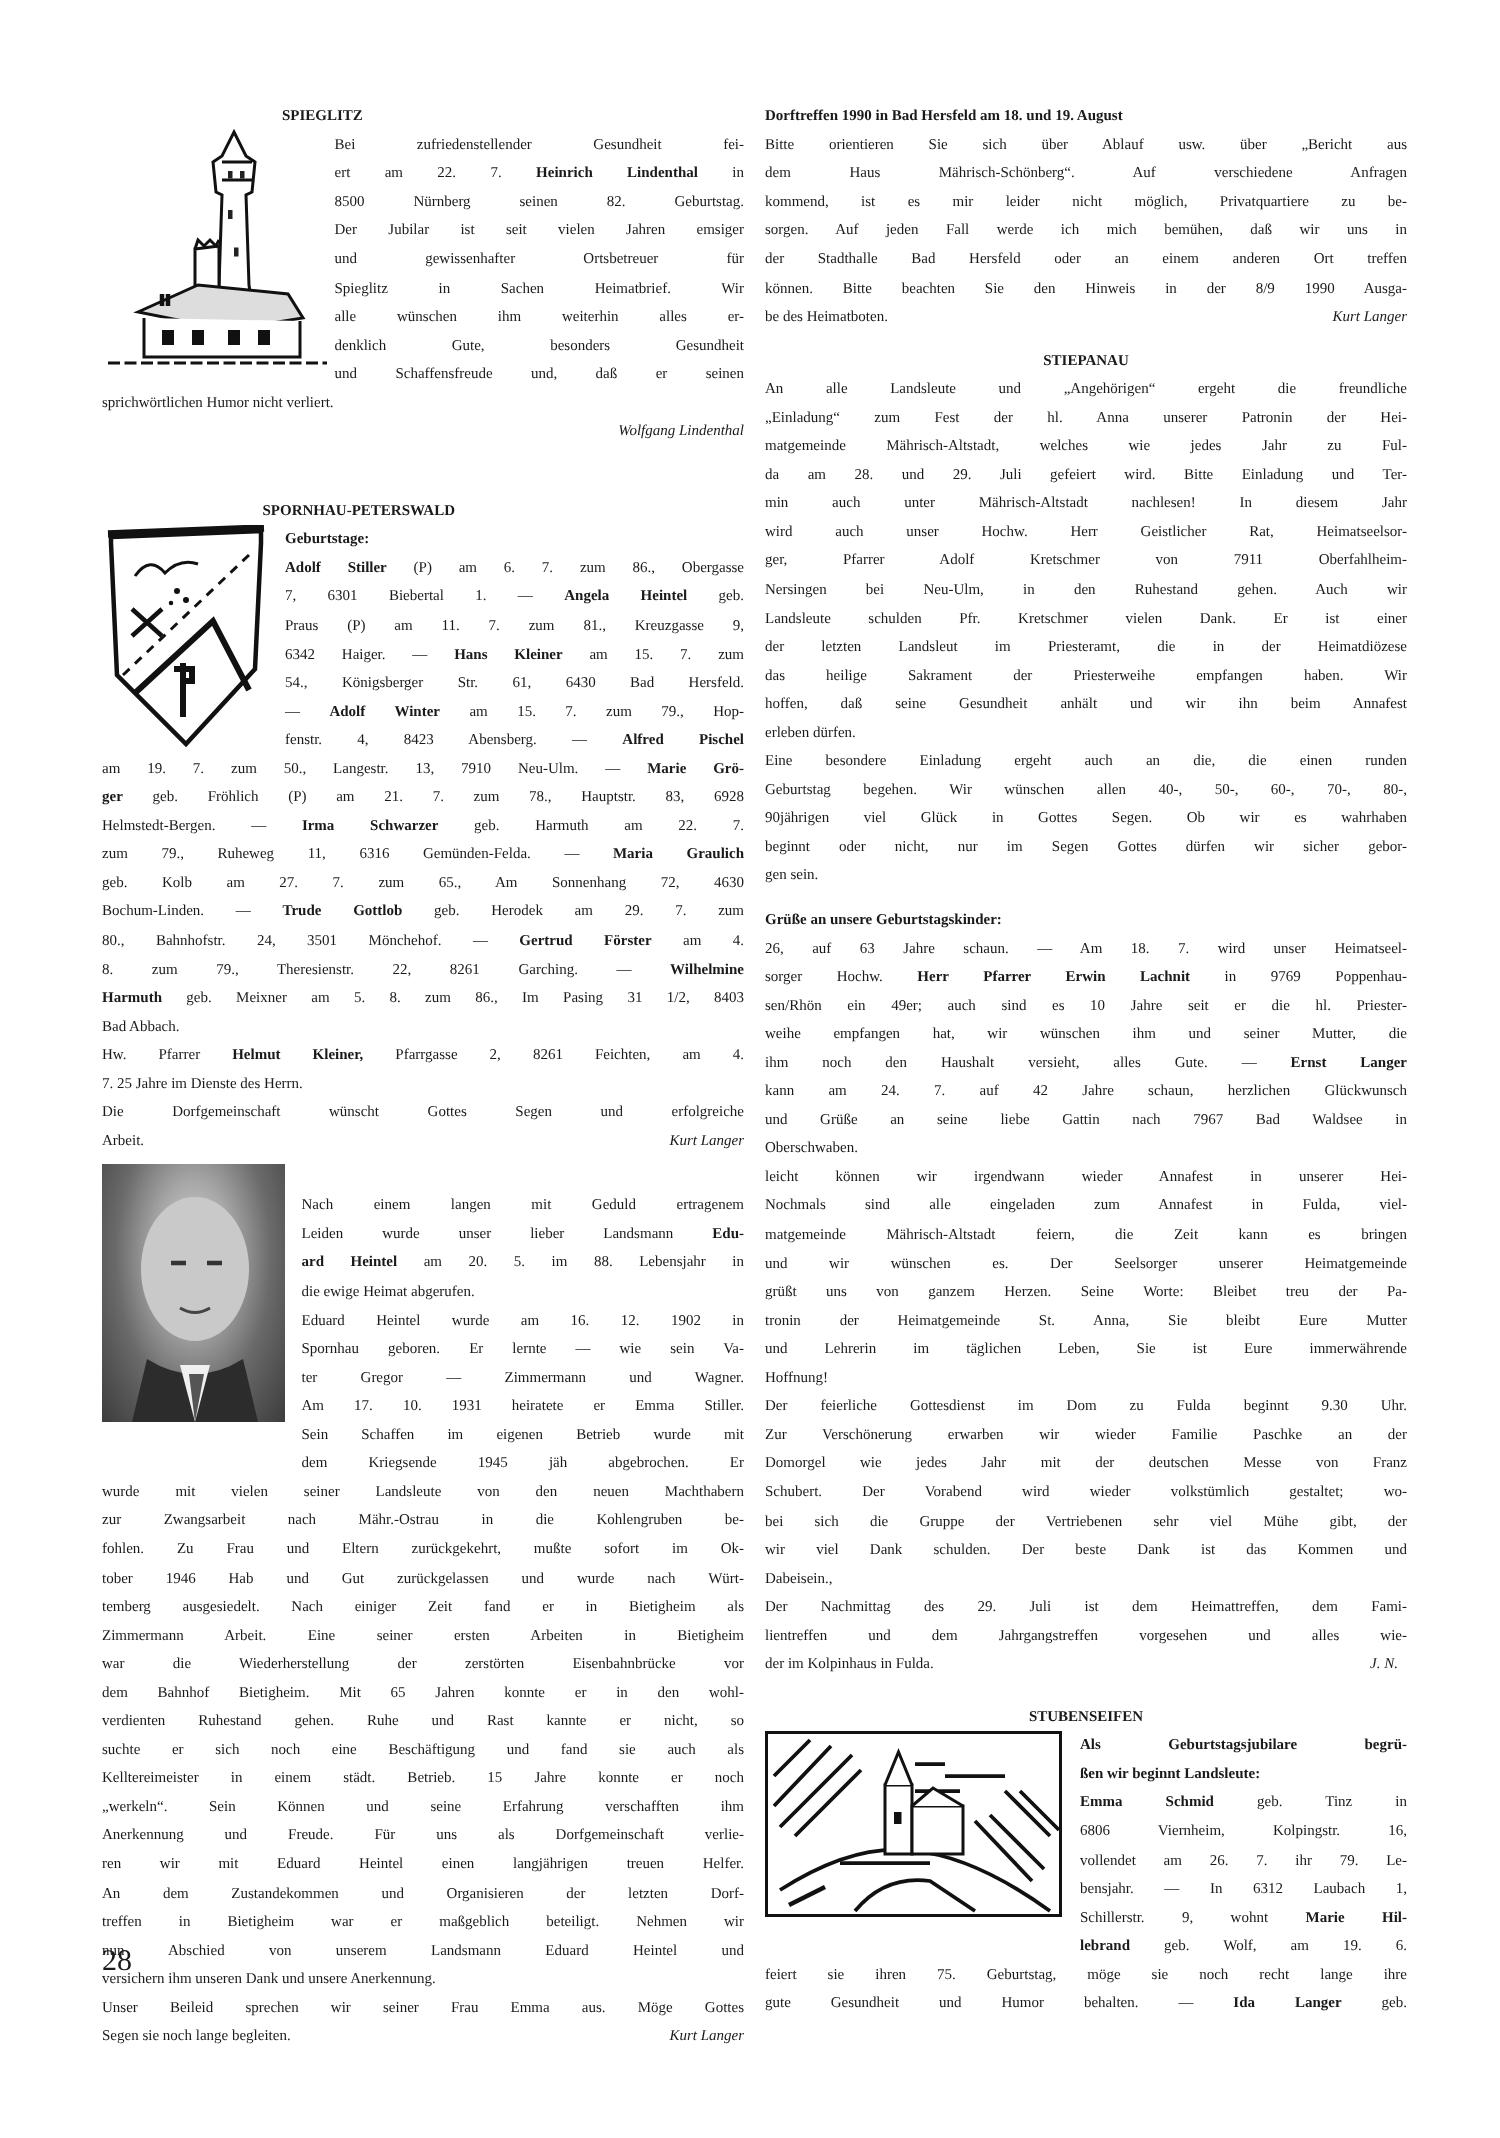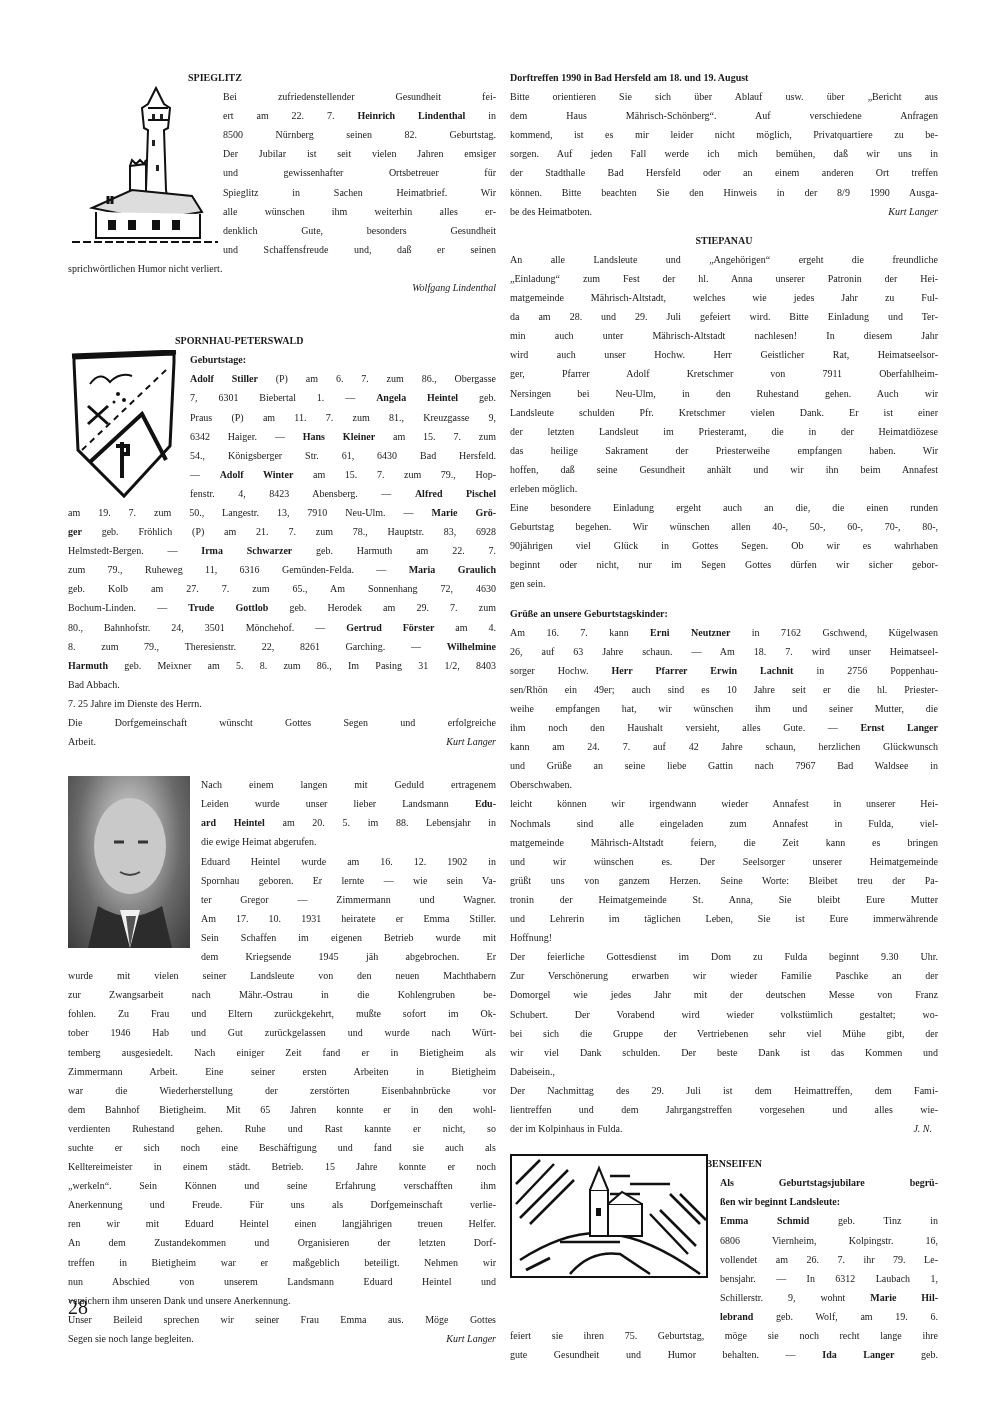--- a/index.html
+++ b/index.html
@@ -86,20 +86,21 @@
         <div class="line"><span>am 19. 7. zum 50., Langestr. 13, 7910 Neu-Ulm. — </span><span class="b">Marie Grö-</span></div>
         <div class="line"><span class="b">ger</span><span> geb. Fröhlich (P) am 21. 7. zum 78., Hauptstr. 83, 6928</span></div>
         <div class="line"><span>Helmstedt-Bergen. — </span><span class="b">Irma Schwarzer</span><span> geb. Harmuth am 22. 7.</span></div>
         <div class="line"><span>zum 79., Ruheweg 11, 6316 Gemünden-Felda. — </span><span class="b">Maria Graulich</span></div>
         <div class="line"><span>geb. Kolb am 27. 7. zum 65., Am Sonnenhang 72, 4630</span></div>
         <div class="line"><span>Bochum-Linden. — </span><span class="b">Trude Gottlob</span><span> geb. Herodek am 29. 7. zum</span></div>
         <div class="line"><span>80., Bahnhofstr. 24, 3501 Mönchehof. — </span><span class="b">Gertrud Förster</span><span> am 4.</span></div>
         <div class="line"><span>8. zum 79., Theresienstr. 22, 8261 Garching. — </span><span class="b">Wilhelmine</span></div>
         <div class="line"><span class="b">Harmuth</span><span> geb. Meixner am 5. 8. zum 86., Im Pasing 31 1/2, 8403</span></div>
         <div class="line last"><span>Bad Abbach.</span></div>
+        <div class="line"><span>Hw. Pfarrer </span><span class="b">Helmut Kleiner,</span><span> Pfarrgasse 2, 8261 Feichten, am 4.</span></div>
         <div class="line last"><span>7. 25 Jahre im Dienste des Herrn.</span></div>
         <div class="line"><span>Die Dorfgemeinschaft wünscht Gottes Segen und erfolgreiche</span></div>
       </div>
     <div class="row-sig">
       <span>Arbeit.</span>
       <span class="sig">Kurt Langer</span>
     </div>
 
     <div class="gap" style="--g:24px"></div>
 
@@ -197,33 +198,32 @@
         <div class="line"><span>matgemeinde Mährisch-Altstadt, welches wie jedes Jahr zu Ful-</span></div>
         <div class="line"><span>da am 28. und 29. Juli gefeiert wird. Bitte Einladung und Ter-</span></div>
         <div class="line"><span>min auch unter Mährisch-Altstadt nachlesen! In diesem Jahr</span></div>
         <div class="line"><span>wird auch unser Hochw. Herr Geistlicher Rat, Heimatseelsor-</span></div>
         <div class="line"><span>ger, Pfarrer Adolf Kretschmer von 7911 Oberfahlheim-</span></div>
         <div class="line"><span>Nersingen bei Neu-Ulm, in den Ruhestand gehen. Auch wir</span></div>
         <div class="line"><span>Landsleute schulden Pfr. Kretschmer vielen Dank. Er ist einer</span></div>
         <div class="line"><span>der letzten Landsleut im Priesteramt, die in der Heimatdiözese</span></div>
         <div class="line"><span>das heilige Sakrament der Priesterweihe empfangen haben. Wir</span></div>
         <div class="line"><span>hoffen, daß seine Gesundheit anhält und wir ihn beim Annafest</span></div>
-        <div class="line last"><span>erleben möglich.</span></div>
+        <div class="line last"><span>erleben dürfen.</span></div>
         <div class="line"><span>Eine besondere Einladung ergeht auch an die, die einen runden</span></div>
         <div class="line"><span>Geburtstag begehen. Wir wünschen allen 40-, 50-, 60-, 70-, 80-,</span></div>
         <div class="line"><span>90jährigen viel Glück in Gottes Segen. Ob wir es wahrhaben</span></div>
         <div class="line"><span>beginnt oder nicht, nur im Segen Gottes dürfen wir sicher gebor-</span></div>
         <div class="line last"><span>gen sein.</span></div>
       </div>
     <div class="gap" style="--g:10px"></div>
     <div class="line b last">Grüße an unsere Geburtstagskinder:</div>
     <div id="greet-lines">
-        <div class="line"><span>Am 16. 7. kann </span><span class="b">Erni Neutzner</span><span> in 7162 Gschwend, Kügelwasen</span></div>
         <div class="line"><span>26, auf 63 Jahre schaun. — Am 18. 7. wird unser Heimatseel-</span></div>
-        <div class="line"><span>sorger Hochw. </span><span class="b">Herr Pfarrer Erwin Lachnit</span><span> in 2756 Poppenhau-</span></div>
+        <div class="line"><span>sorger Hochw. </span><span class="b">Herr Pfarrer Erwin Lachnit</span><span> in 9769 Poppenhau-</span></div>
         <div class="line"><span>sen/Rhön ein 49er; auch sind es 10 Jahre seit er die hl. Priester-</span></div>
         <div class="line"><span>weihe empfangen hat, wir wünschen ihm und seiner Mutter, die</span></div>
         <div class="line"><span>ihm noch den Haushalt versieht, alles Gute. — </span><span class="b">Ernst Langer</span></div>
         <div class="line"><span>kann am 24. 7. auf 42 Jahre schaun, herzlichen Glückwunsch</span></div>
         <div class="line"><span>und Grüße an seine liebe Gattin nach 7967 Bad Waldsee in</span></div>
         <div class="line last"><span>Oberschwaben.</span></div>
         <div class="line"><span>leicht können wir irgendwann wieder Annafest in unserer Hei-</span></div>
         <div class="line"><span>Nochmals sind alle eingeladen zum Annafest in Fulda, viel-</span></div>
         <div class="line"><span>matgemeinde Mährisch-Altstadt feiern, die Zeit kann es bringen</span></div>
         <div class="line"><span>und wir wünschen es. Der Seelsorger unserer Heimatgemeinde</span></div>

